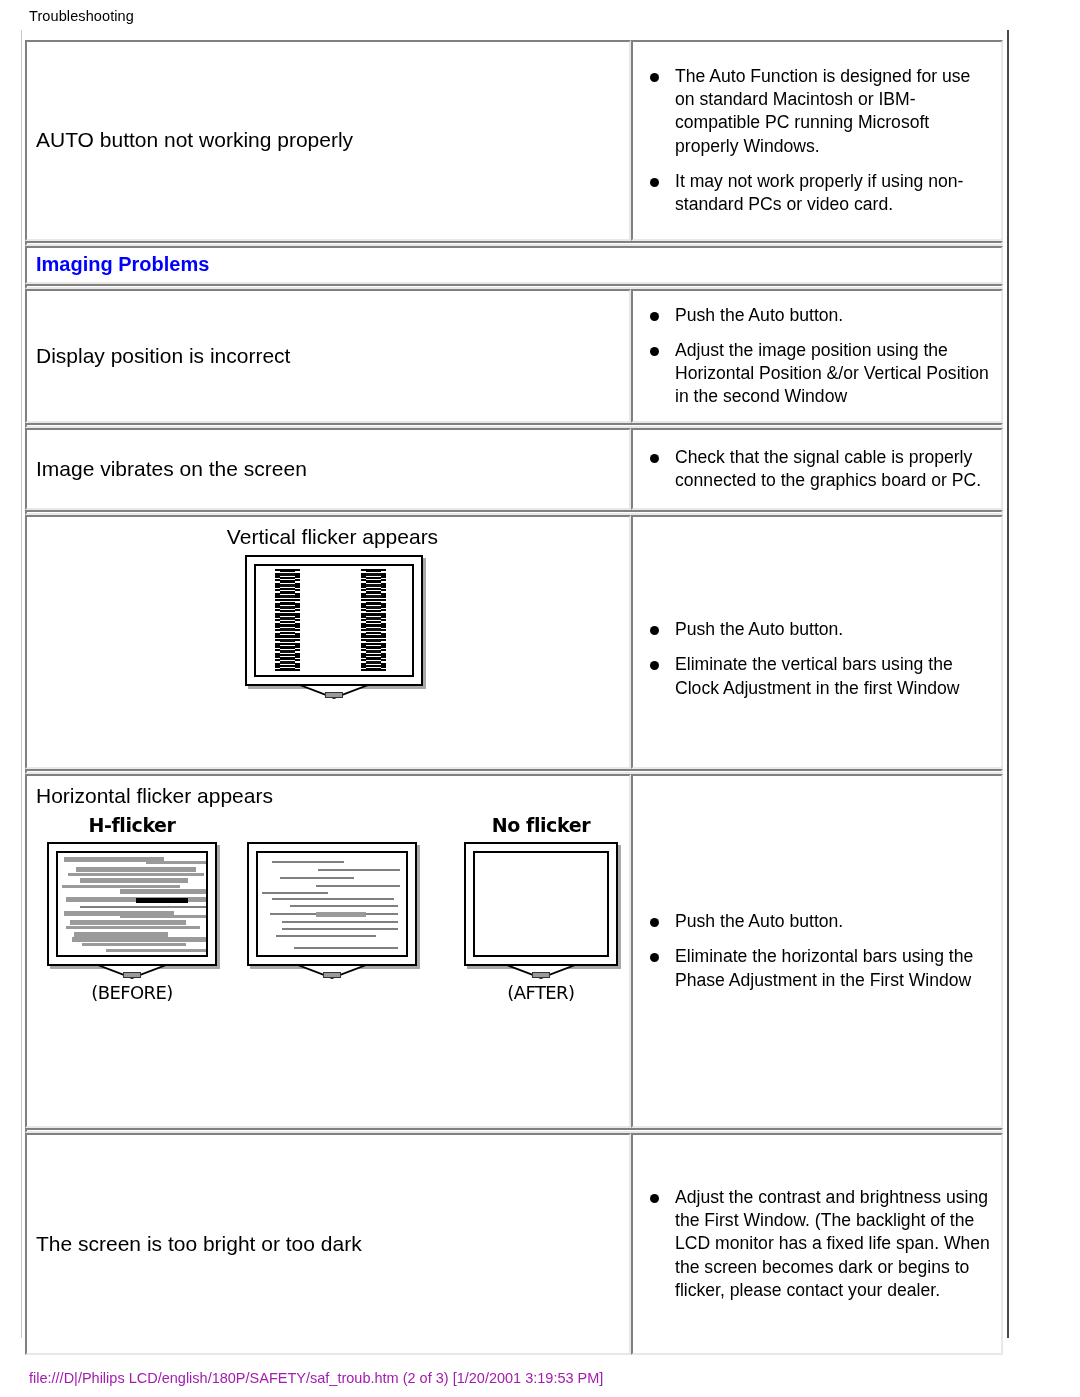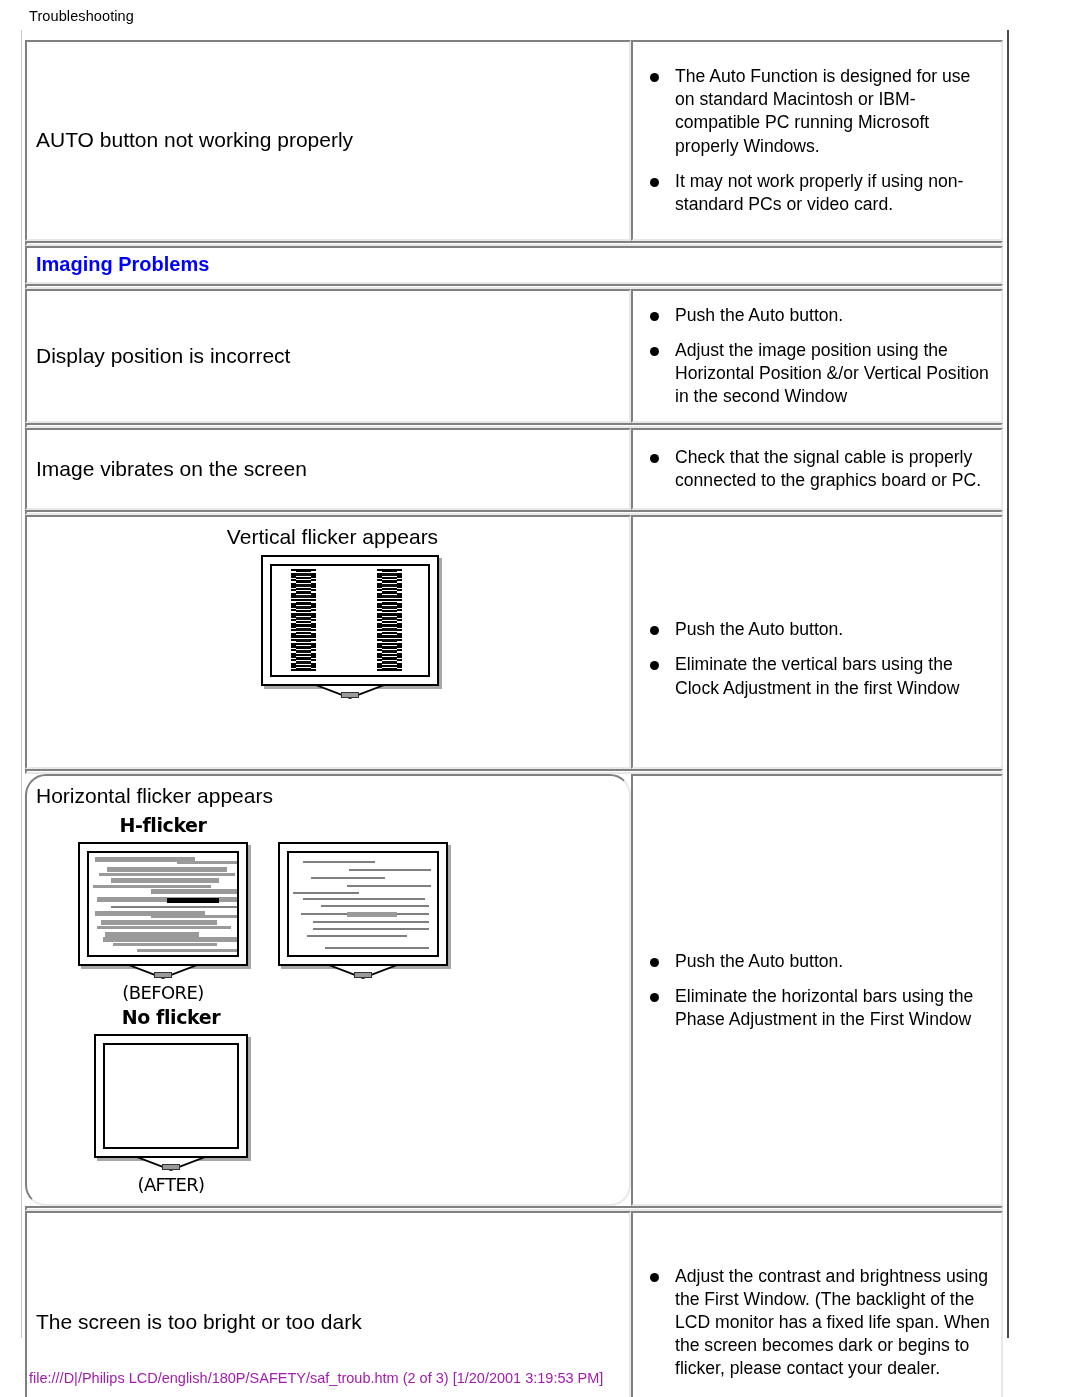--- a/index.html
+++ b/index.html
@@ -94,21 +94,21 @@
   ul.bl li:last-child { margin-bottom: 0; }
   ul.bl li .dot {
     position: absolute;
     left: 4px; top: 8px;
     width: 9px; height: 9px;
     border-radius: 50%;
     background: #000;
   }
 
   
-  .fig-wrap { padding: 4px 0 6px 12px; margin-left: 31px; }
+  .fig-wrap { padding: 4px 0 6px 12px; }
 
   .mon {
     position: relative;
     display: inline-block;
     vertical-align: top;
   }
   .mon .case {
     border: 2px solid #000;
     background: #ffffff;
     box-shadow: 3px 3px 0 0 #a8a8a8;
@@ -317,21 +317,21 @@
           <li><span class="dot"></span><span>Eliminate the vertical bars using the Clock Adjustment in the first Window</span></li>
         </ul>
       </td>
     </tr>
 
     <tr>
         <td class="spacer-row" colspan="2"></td>
       </tr>
 
     <tr>
-      <td class="lcell" style="height:354px; vertical-align:top;border-radius:21px;">
+      <td class="lcell" style="height:354px; vertical-align:top;">
         <div class="qtext-top">Horizontal flicker appears</div>
 
         <div class="fig-wrap" style="padding-left:20px;">
 
           <div class="mon" style="width:170px; margin-right:26px;">
             <div class="mon-label">H-flicker</div>
             <div class="case">
               <div class="screen" style="height:106px;">
                 <span class="hlines">
                   <i class="thick" style="left:6px;  top:4px;  width:100px;"></i>

